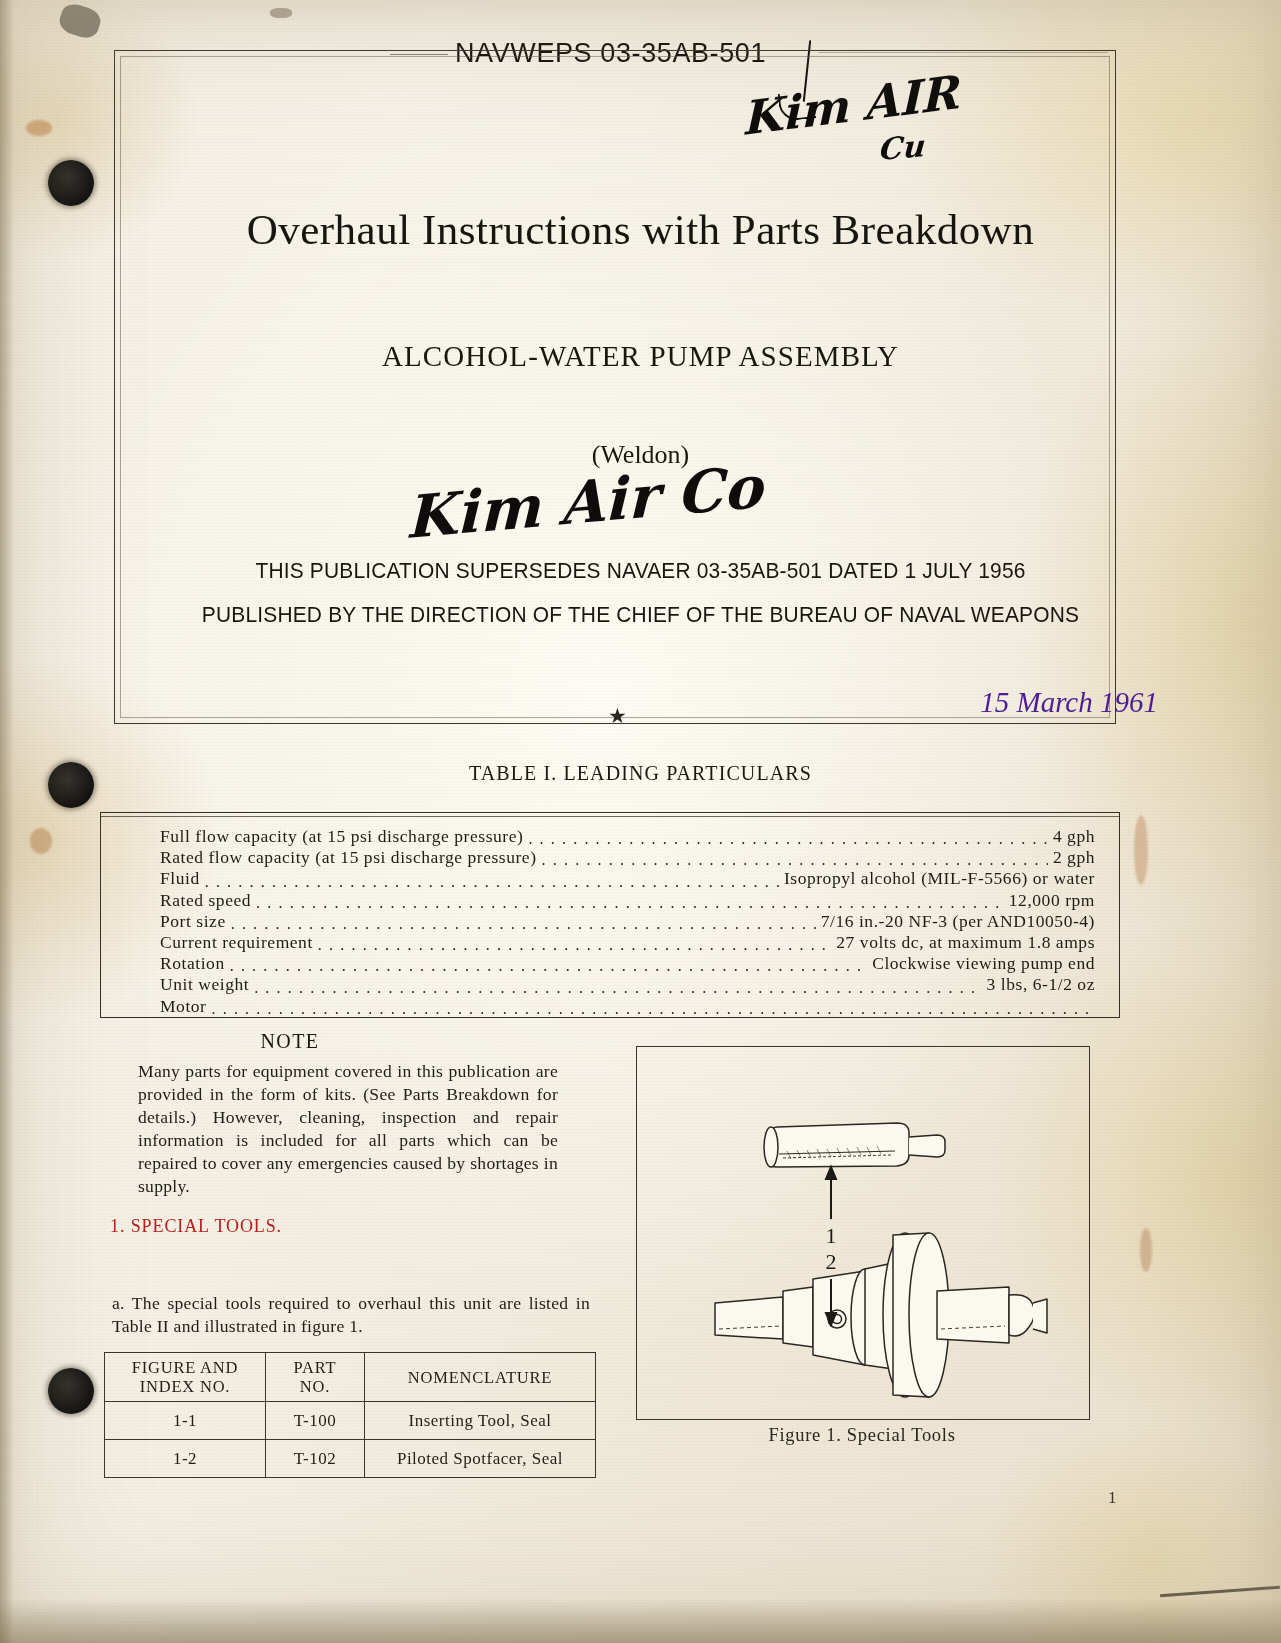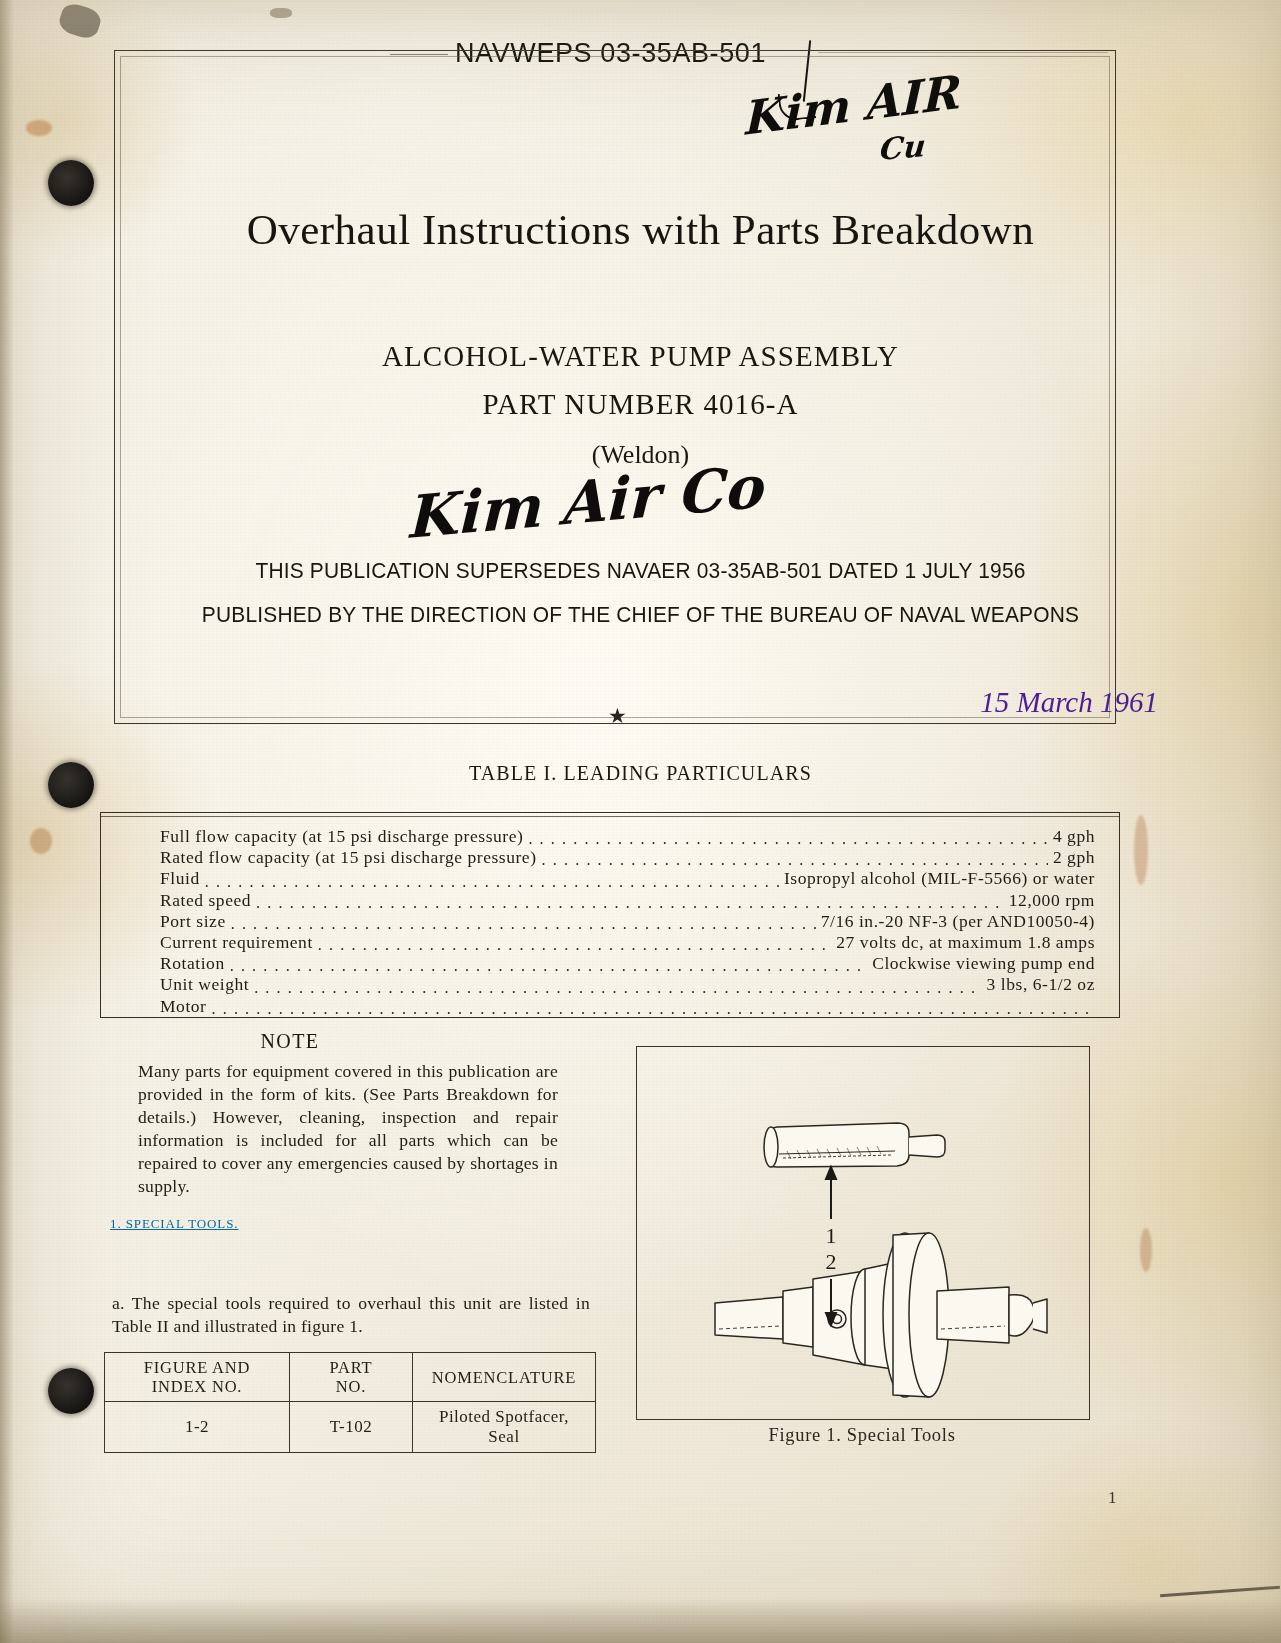--- a/index.html
+++ b/index.html
@@ -131,41 +131,41 @@
     position:absolute;left:190px;top:1030px;width:200px;text-align:center;
     font-size:20px;letter-spacing:1.4px;color:#1b1811;
   }
   .note-b{
     position:absolute;left:138px;top:1060px;width:420px;
     font-size:17.6px;line-height:23px;text-align:justify;color:#201d16;
     letter-spacing:.25px;
   }
   .h1{
     position:absolute;left:110px;top:1216px;
-    font-size:13px;letter-spacing:.9px;color:#0369a1;text-decoration:underline;
+    font-size:18px;letter-spacing:.9px;color:#b91c1c;
   }
   .para-a{
     position:absolute;left:112px;top:1252px;width:478px;
     font-size:17.6px;line-height:23px;text-align:justify;color:#201d16;
     letter-spacing:.25px;
     margin-top:40px;
   }
 
   
   .tbl2-cap{
     position:absolute;left:110px;top:1322px;width:490px;text-align:center;
     font-size:19.5px;letter-spacing:1px;color:#1a1811;
   }
   table.t2{
     position:absolute;left:104px;top:1352px;width:492px;
     border-collapse:collapse;
     font-size:17px;color:#211e16;
   }
   table.t2 td,table.t2 th{
-    border:1px solid #3a342b;padding:5px 16px;text-align:center;font-weight:normal;
+    border:1px solid #3a342b;padding:5px 4px;text-align:center;font-weight:normal;
     letter-spacing:.5px;
   }
   table.t2 th{height:24px;line-height:19px;font-size:16.5px;letter-spacing:.8px;}
   table.t2 td{height:27px;}
   .t2 .c1{width:152px;}
   .t2 .c2{width:90px;}
 
   
   .figbox{
     position:absolute;left:636px;top:1046px;width:452px;height:372px;
@@ -242,21 +242,20 @@
   <div class="hookline"></div>
   <div class="hookcurve"></div>
   <div class="hand" id="hand1">Kim AIR</div>
   <div class="hand" id="hand1b">Cu</div>
 
   <div class="frame"></div>
   <div class="frame inner"></div>
 
   <div class="title-main">Overhaul Instructions with Parts Breakdown</div>
   <div class="sub1">ALCOHOL-WATER PUMP ASSEMBLY</div>
-  <div class="sub2">PART NUMBER 4016-A</div>
   <div class="maker">(Weldon)</div>
 
   <div class="hand" id="hand2">Kim Air Co</div>
 
   <div class="supersede">THIS PUBLICATION SUPERSEDES NAVAER 03-35AB-501 DATED 1 JULY 1956</div>
   <div class="published">PUBLISHED BY THE DIRECTION OF THE CHIEF OF THE BUREAU OF NAVAL WEAPONS</div>
   <div class="pubdate">15 March 1961</div>
   <div class="star">★</div>
 
   <div class="tbl1-cap">TABLE I.  LEADING PARTICULARS</div>
@@ -318,20 +317,25 @@
 
   <table class="t2">
     <thead>
         <tr id="t2head">
           <th class="c1">FIGURE AND<br>INDEX NO.</th>
           <th class="c2">PART<br>NO.</th>
           <th class="c3">NOMENCLATURE</th>
         </tr>
       </thead>
     <tbody id="t2body">
+        <tr>
+          <td>1-1</td>
+          <td>T-100</td>
+          <td>Inserting Tool, Seal</td>
+        </tr>
         <tr>
           <td>1-2</td>
           <td>T-102</td>
           <td>Piloted Spotfacer, Seal</td>
         </tr>
       </tbody>
   </table>
 
   <div class="figbox">
     <svg width="452" height="372" viewBox="0 0 452 372">

